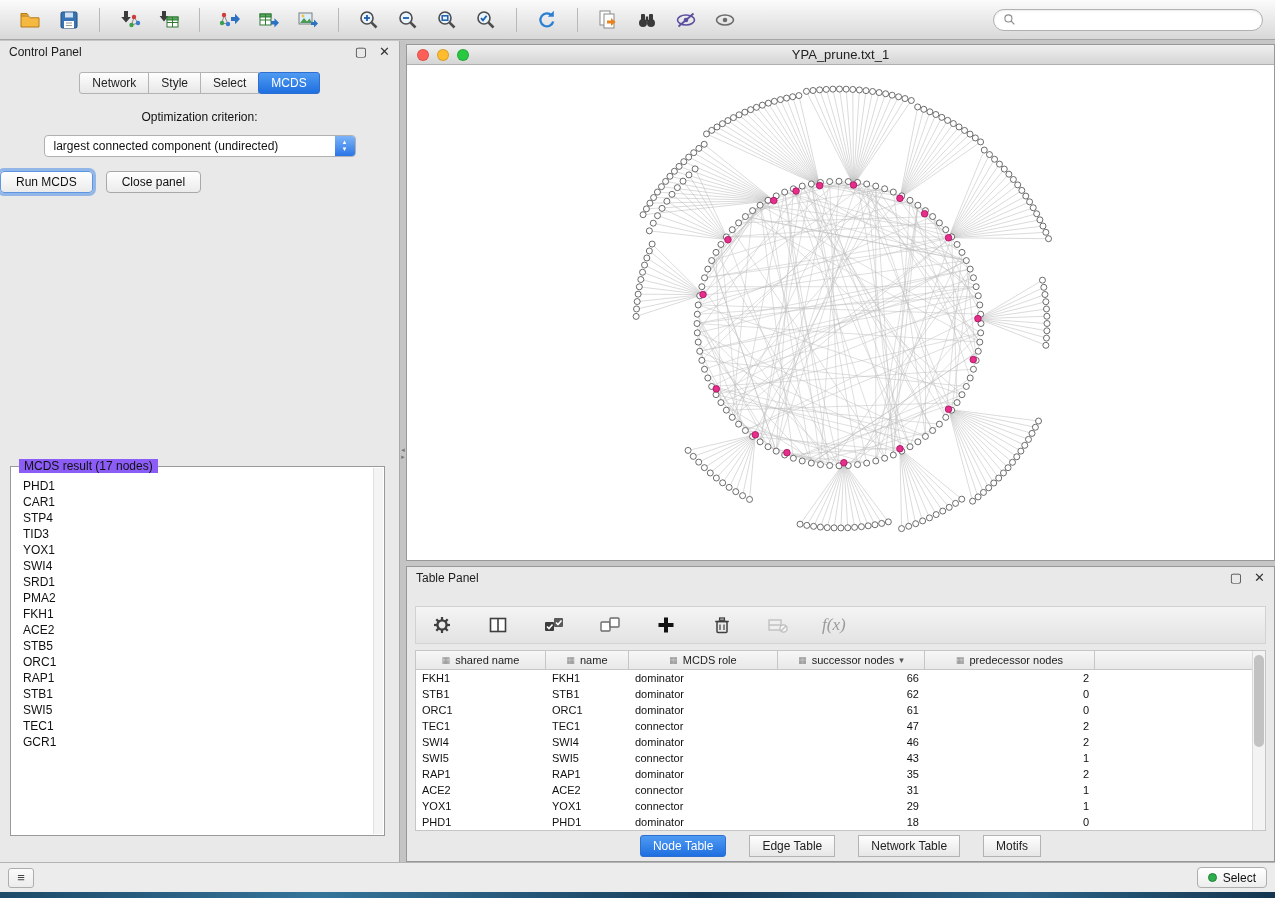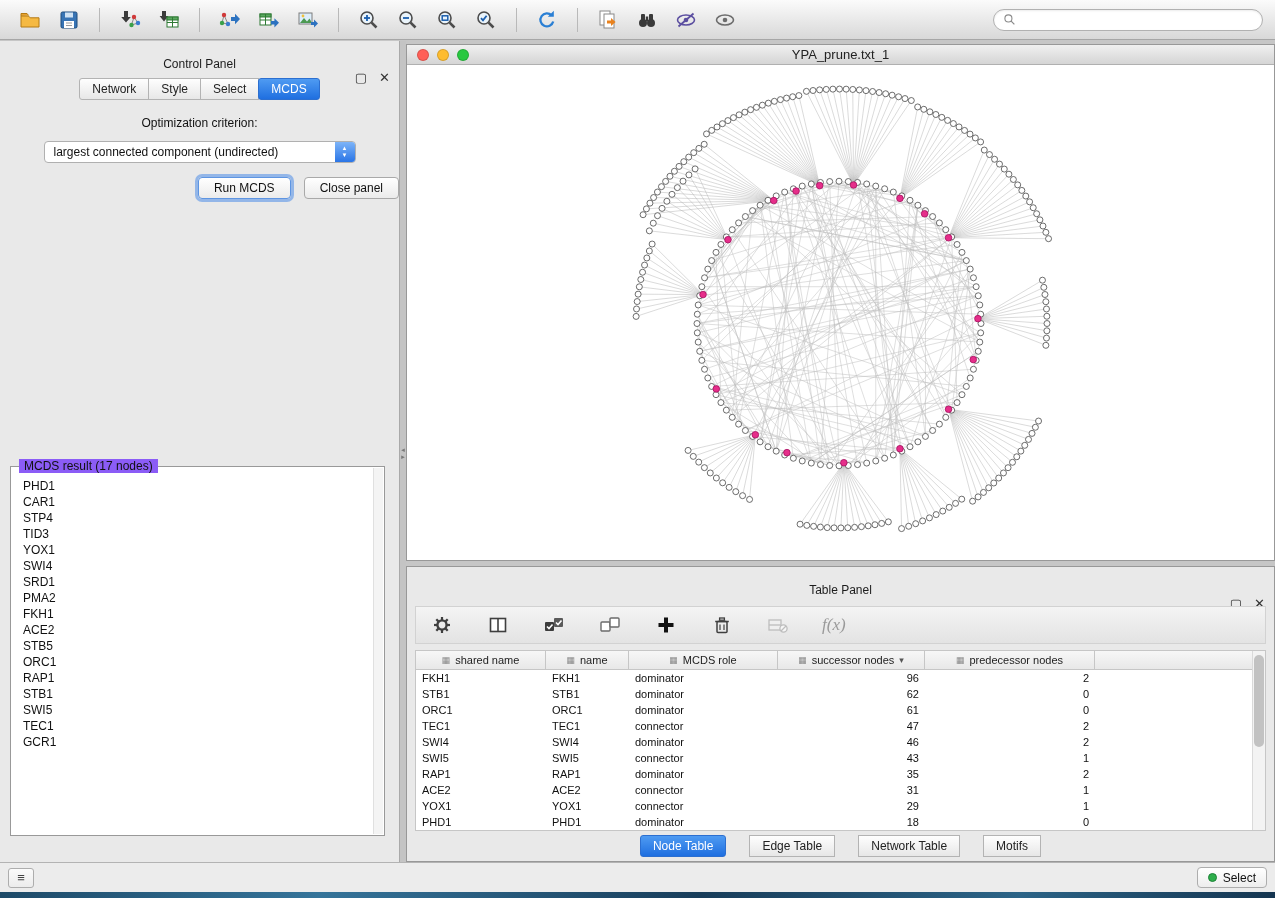--- a/index.html
+++ b/index.html
@@ -15,35 +15,35 @@
   .tsep { width:1px; height:24px; background:#b9b9b9; margin:0 9px; }
   .search { margin-left:auto; width:270px; height:22px; border:1px solid #b1b1b1; border-radius:12px;
     background:#fff; display:flex; align-items:center; padding:0 9px; gap:6px; box-shadow:inset 0 1px 2px rgba(0,0,0,.08); }
   .search input { border:none; outline:none; flex:1; font-size:12px; background:transparent; font-family:"Liberation Sans",sans-serif; }
 
   
   .main { position:absolute; top:41px; left:0; width:1275px; height:821px; display:flex; }
 
   
   .control-panel { position:relative; width:400px; background:#e9e9e9; border-right:1px solid #a9a9a9; }
-  .panel-header { height:26px; display:flex; align-items:center; padding:16px 9px; font-size:12px; color:#1c1c1c;flex-direction:column; }
+  .panel-header { height:26px; display:flex; padding:4px 9px; font-size:12px; color:#1c1c1c; }
   .ph-icons { margin-left:auto; display:flex; gap:12px; color:#333; font-size:13px; line-height:1; }
   .ph-icons span { cursor:default; }
   .ctabs { display:flex; justify-content:center; padding-top:5px; }
   .ctab { font-size:12px; padding:3px 12px; border:1px solid #b3b3b3; background:linear-gradient(#fefefe,#e7e7e7); margin-left:-1px; color:#222; }
   .ctab:first-child { border-radius:3px 0 0 3px; margin-left:0; }
   .ctab.active { background:linear-gradient(#4f9bf2,#1f6fe0); color:#fff; border-color:#2c6fd0; border-radius:3px; }
   .panel-body { padding-top:16px; text-align:center; }
   .opt-label { font-size:12px; color:#111; margin-bottom:11px; }
   .dropdown { margin:0 auto; width:312px; height:22px; border:1px solid #b0b0b0; border-radius:4px; background:#fff;
     display:flex; align-items:center; font-size:12px; padding-left:9px; color:#111; }
   .dd-cap { margin-left:auto; width:20px; height:20px; border-radius:0 3px 3px 0; background:linear-gradient(#7db4f8,#2a75e6);
     display:flex; flex-direction:column; align-items:center; justify-content:center; color:#fff; }
   .dd-cap span { font-size:6px; line-height:7px; }
-  .btn-row { margin-top:14px; display:flex; justify-content:flex-end; gap:13px; }
+  .btn-row { margin-top:14px; display:flex; justify-content:flex-start; gap:13px; }
   .btn { height:22px; padding:0 15px; font-size:12px; color:#111; border:1px solid #a9a9a9; border-radius:4px;
     background:linear-gradient(#ffffff,#ebebeb); display:flex; align-items:center; }
   .btn.focus { box-shadow:0 0 0 3px rgba(77,141,232,.55); border-color:#5e95e2; }
   .result-box { position:absolute; left:10px; top:425px; width:375px; height:370px; border:1px solid #999; background:#fff; }
   .result-legend { position:absolute; top:-8px; left:8px; background:#8b5cf6; padding:0 5px; font-size:12px; color:#111; }
   .result-list { position:absolute; left:12px; right:14px; top:11px; bottom:4px; overflow:hidden; text-align:left;
     font-size:12px; line-height:16px; color:#111; }
   .result-scroll { position:absolute; top:1px; bottom:1px; right:1px; width:10px; background:#f4f4f4; border-left:1px solid #e0e0e0; }
 
   
@@ -56,21 +56,21 @@
   .net-titlebar { height:20px; background:linear-gradient(#f0f0f0,#d5d5d5); border-bottom:1px solid #b0b0b0;
     display:flex; align-items:center; position:relative;text-decoration:underline; }
   .lights { display:flex; gap:8px; padding-left:10px; z-index:2; }
   .light { width:12px; height:12px; border-radius:50%; border:1px solid rgba(0,0,0,.15); }
   .net-title { position:absolute; left:0; right:0; text-align:center; font-size:13px; color:#222; }
   .net-canvas { flex:1; background:#fff; overflow:hidden; }
   .net-canvas svg { display:block; width:100%; height:100%; }
 
   
   .table-panel { flex:1; margin-top:5px; background:#e9e9e9; border:1px solid #989898; display:flex; flex-direction:column; }
-  .tp-toolbar { height:38px; margin:7px 8px 0; border:1px solid #d2d2d2; background:linear-gradient(#f4f4f4,#e3e3e3);
+  .tp-toolbar { height:38px; margin:13px 8px 0; border:1px solid #d2d2d2; background:linear-gradient(#f4f4f4,#e3e3e3);
     display:flex; align-items:center; gap:32px; padding:0 14px; }
   .tpbtn { display:flex; align-items:center; justify-content:center; width:24px; height:24px; }
   .fx { font-family:"Liberation Serif",serif; font-style:italic; font-size:17px; color:#9a9a9a; }
   .tgrid { flex:1; margin:6px 8px 0; background:#fff; border:1px solid #c6c6c6; position:relative; overflow:hidden; }
   .thead { display:flex; height:19px; background:linear-gradient(#f7f7f7,#e8e8e8); border-bottom:1px solid #c6c6c6; font-size:11px; color:#222; }
   .hcell { display:flex; align-items:center; justify-content:center; gap:5px; border-right:1px solid #c6c6c6; }
   .hfill { flex:1; }
   .sorticon { color:#8a8a8a; font-size:9px; line-height:1; }
   .sortarrow { color:#555; font-size:9px; }
   .c0 { width:130px; } .c1 { width:83px; } .c2 { width:149px; } .c3 { width:147px; } .c4 { width:170px; }
@@ -1059,21 +1059,21 @@
                 <span class="sorticon">▦</span>
                 <span>predecessor nodes</span>
               </div>
               <div class="hfill"></div>
             </div>
           <div class="tbody">
               <div class="trow">
                 <div class="tcell c0">FKH1</div>
                 <div class="tcell c1">FKH1</div>
                 <div class="tcell c2">dominator</div>
-                <div class="tcell c3 num">96</div>
+                <div class="tcell c3 num">66</div>
                 <div class="tcell c4 num">2</div>
               </div>
               <div class="trow">
                 <div class="tcell c0">STB1</div>
                 <div class="tcell c1">STB1</div>
                 <div class="tcell c2">dominator</div>
                 <div class="tcell c3 num">62</div>
                 <div class="tcell c4 num">0</div>
               </div>
               <div class="trow">

